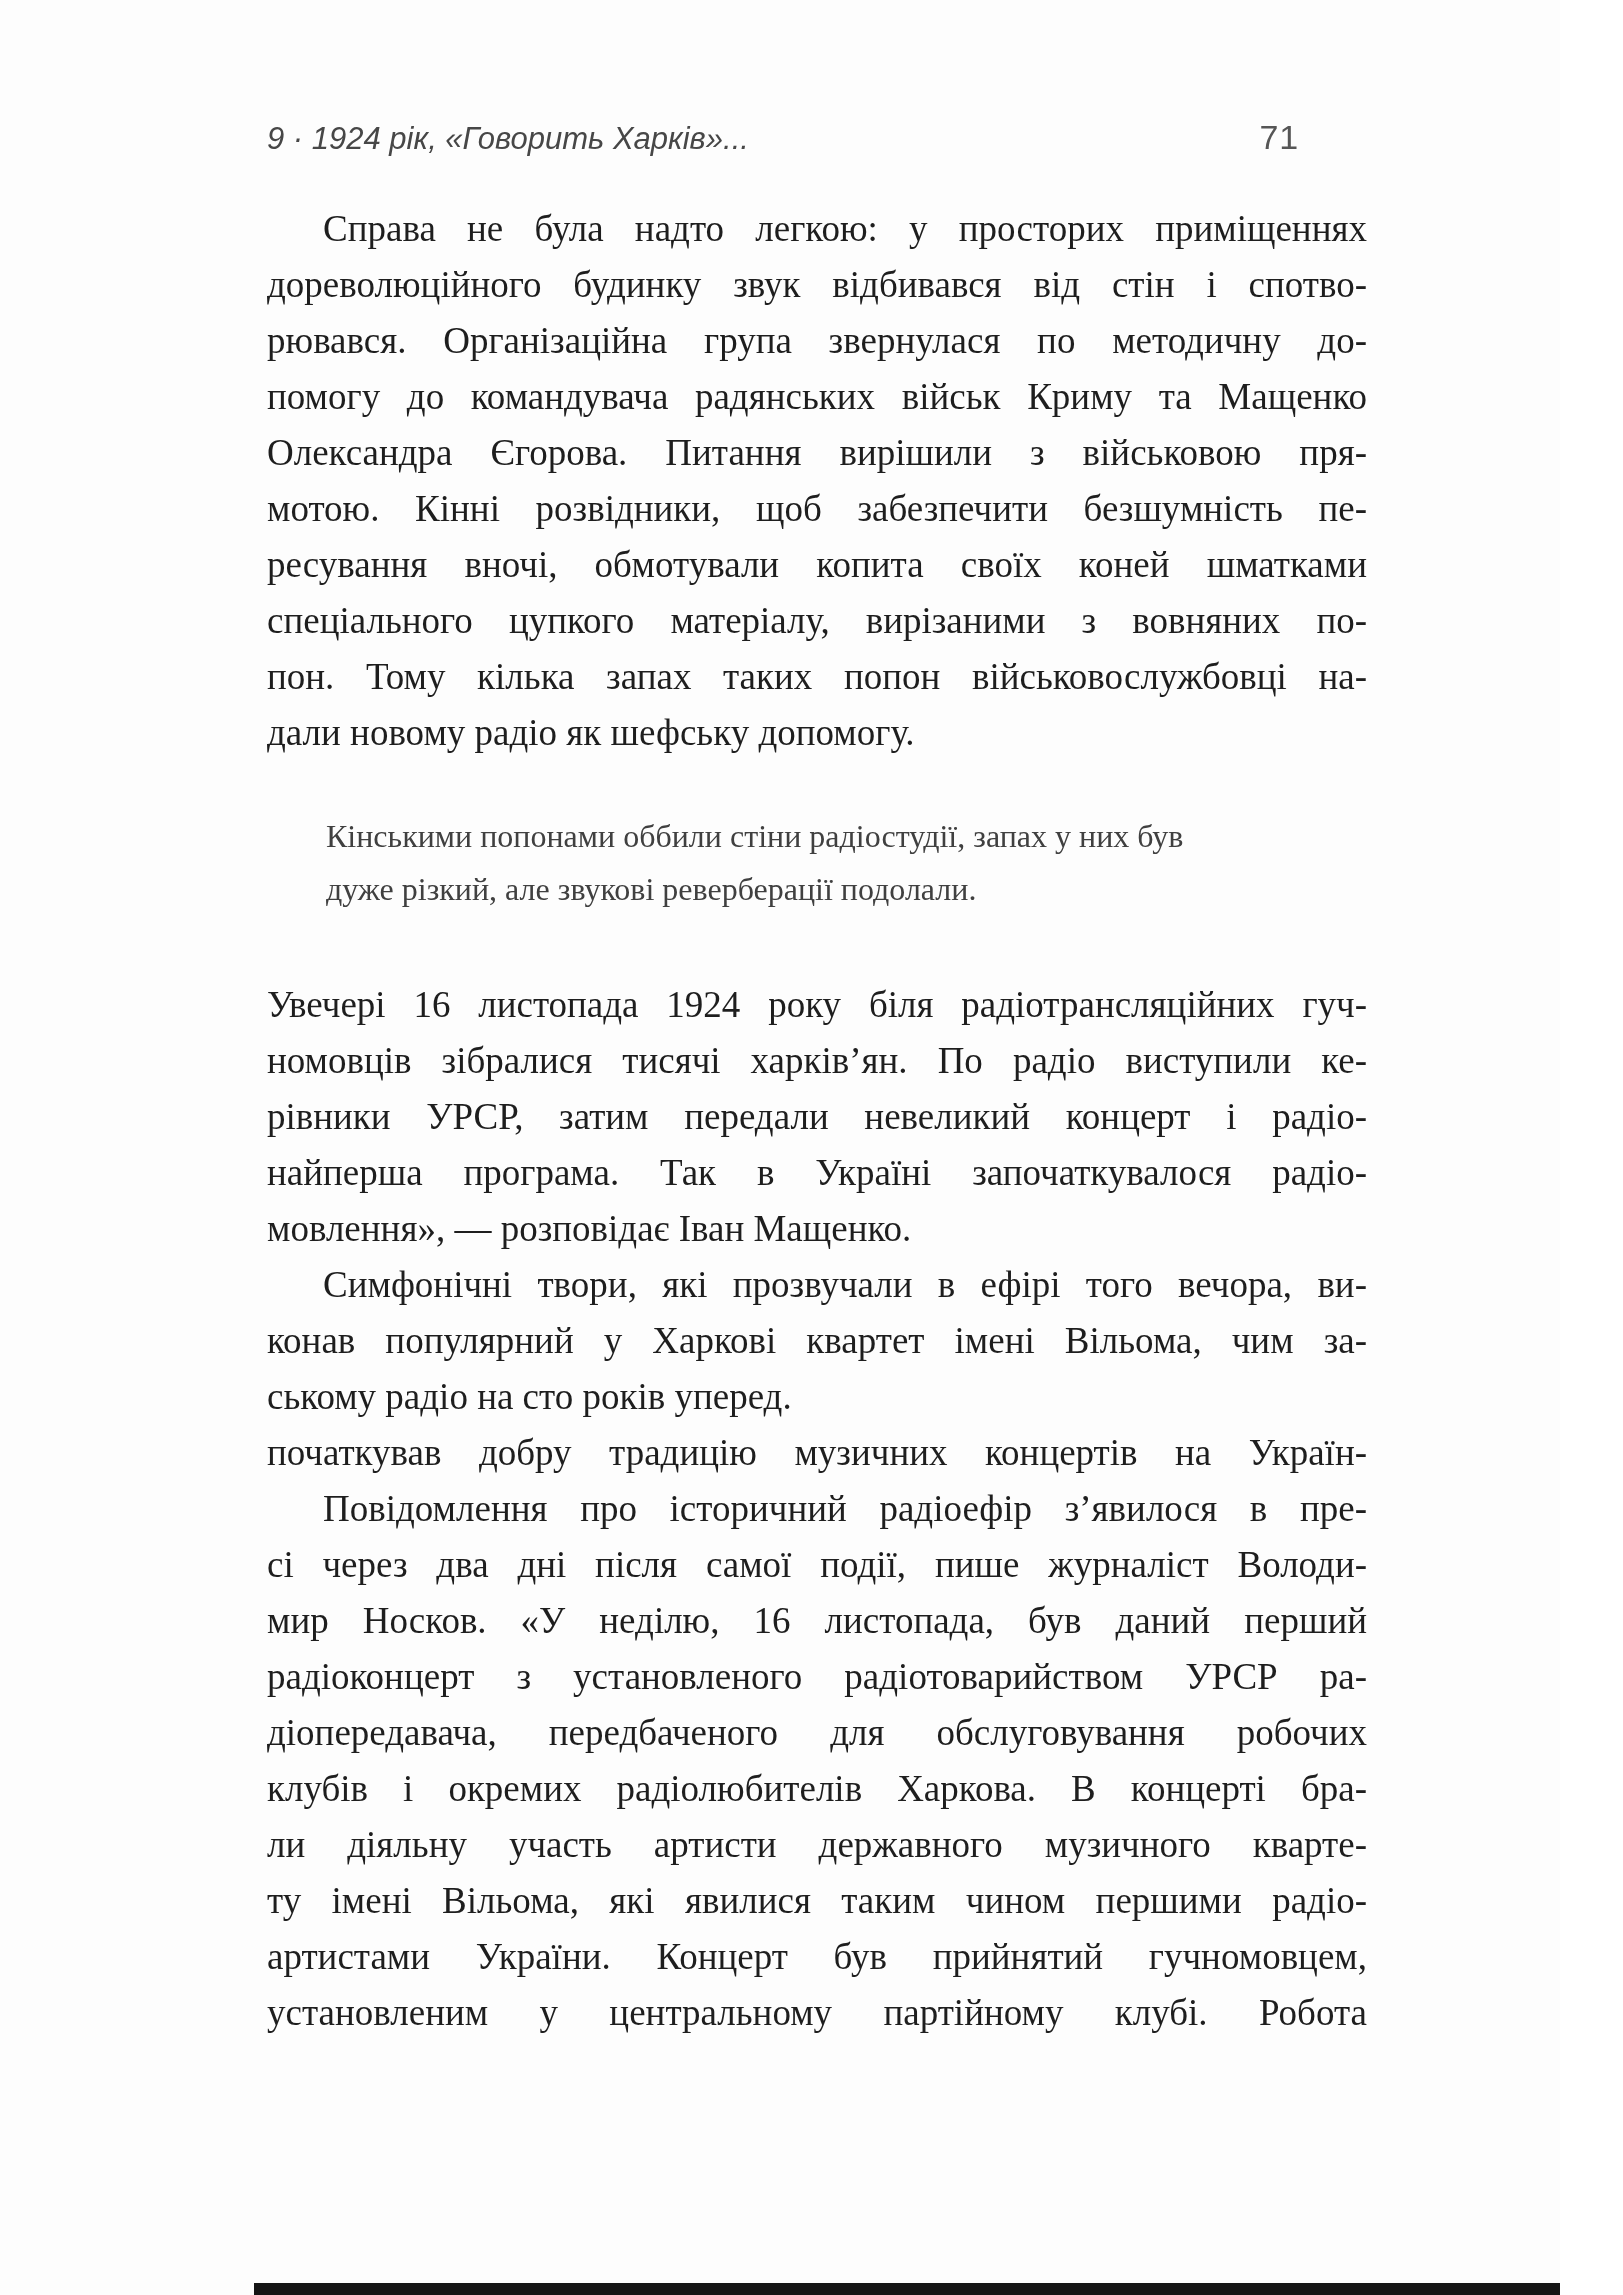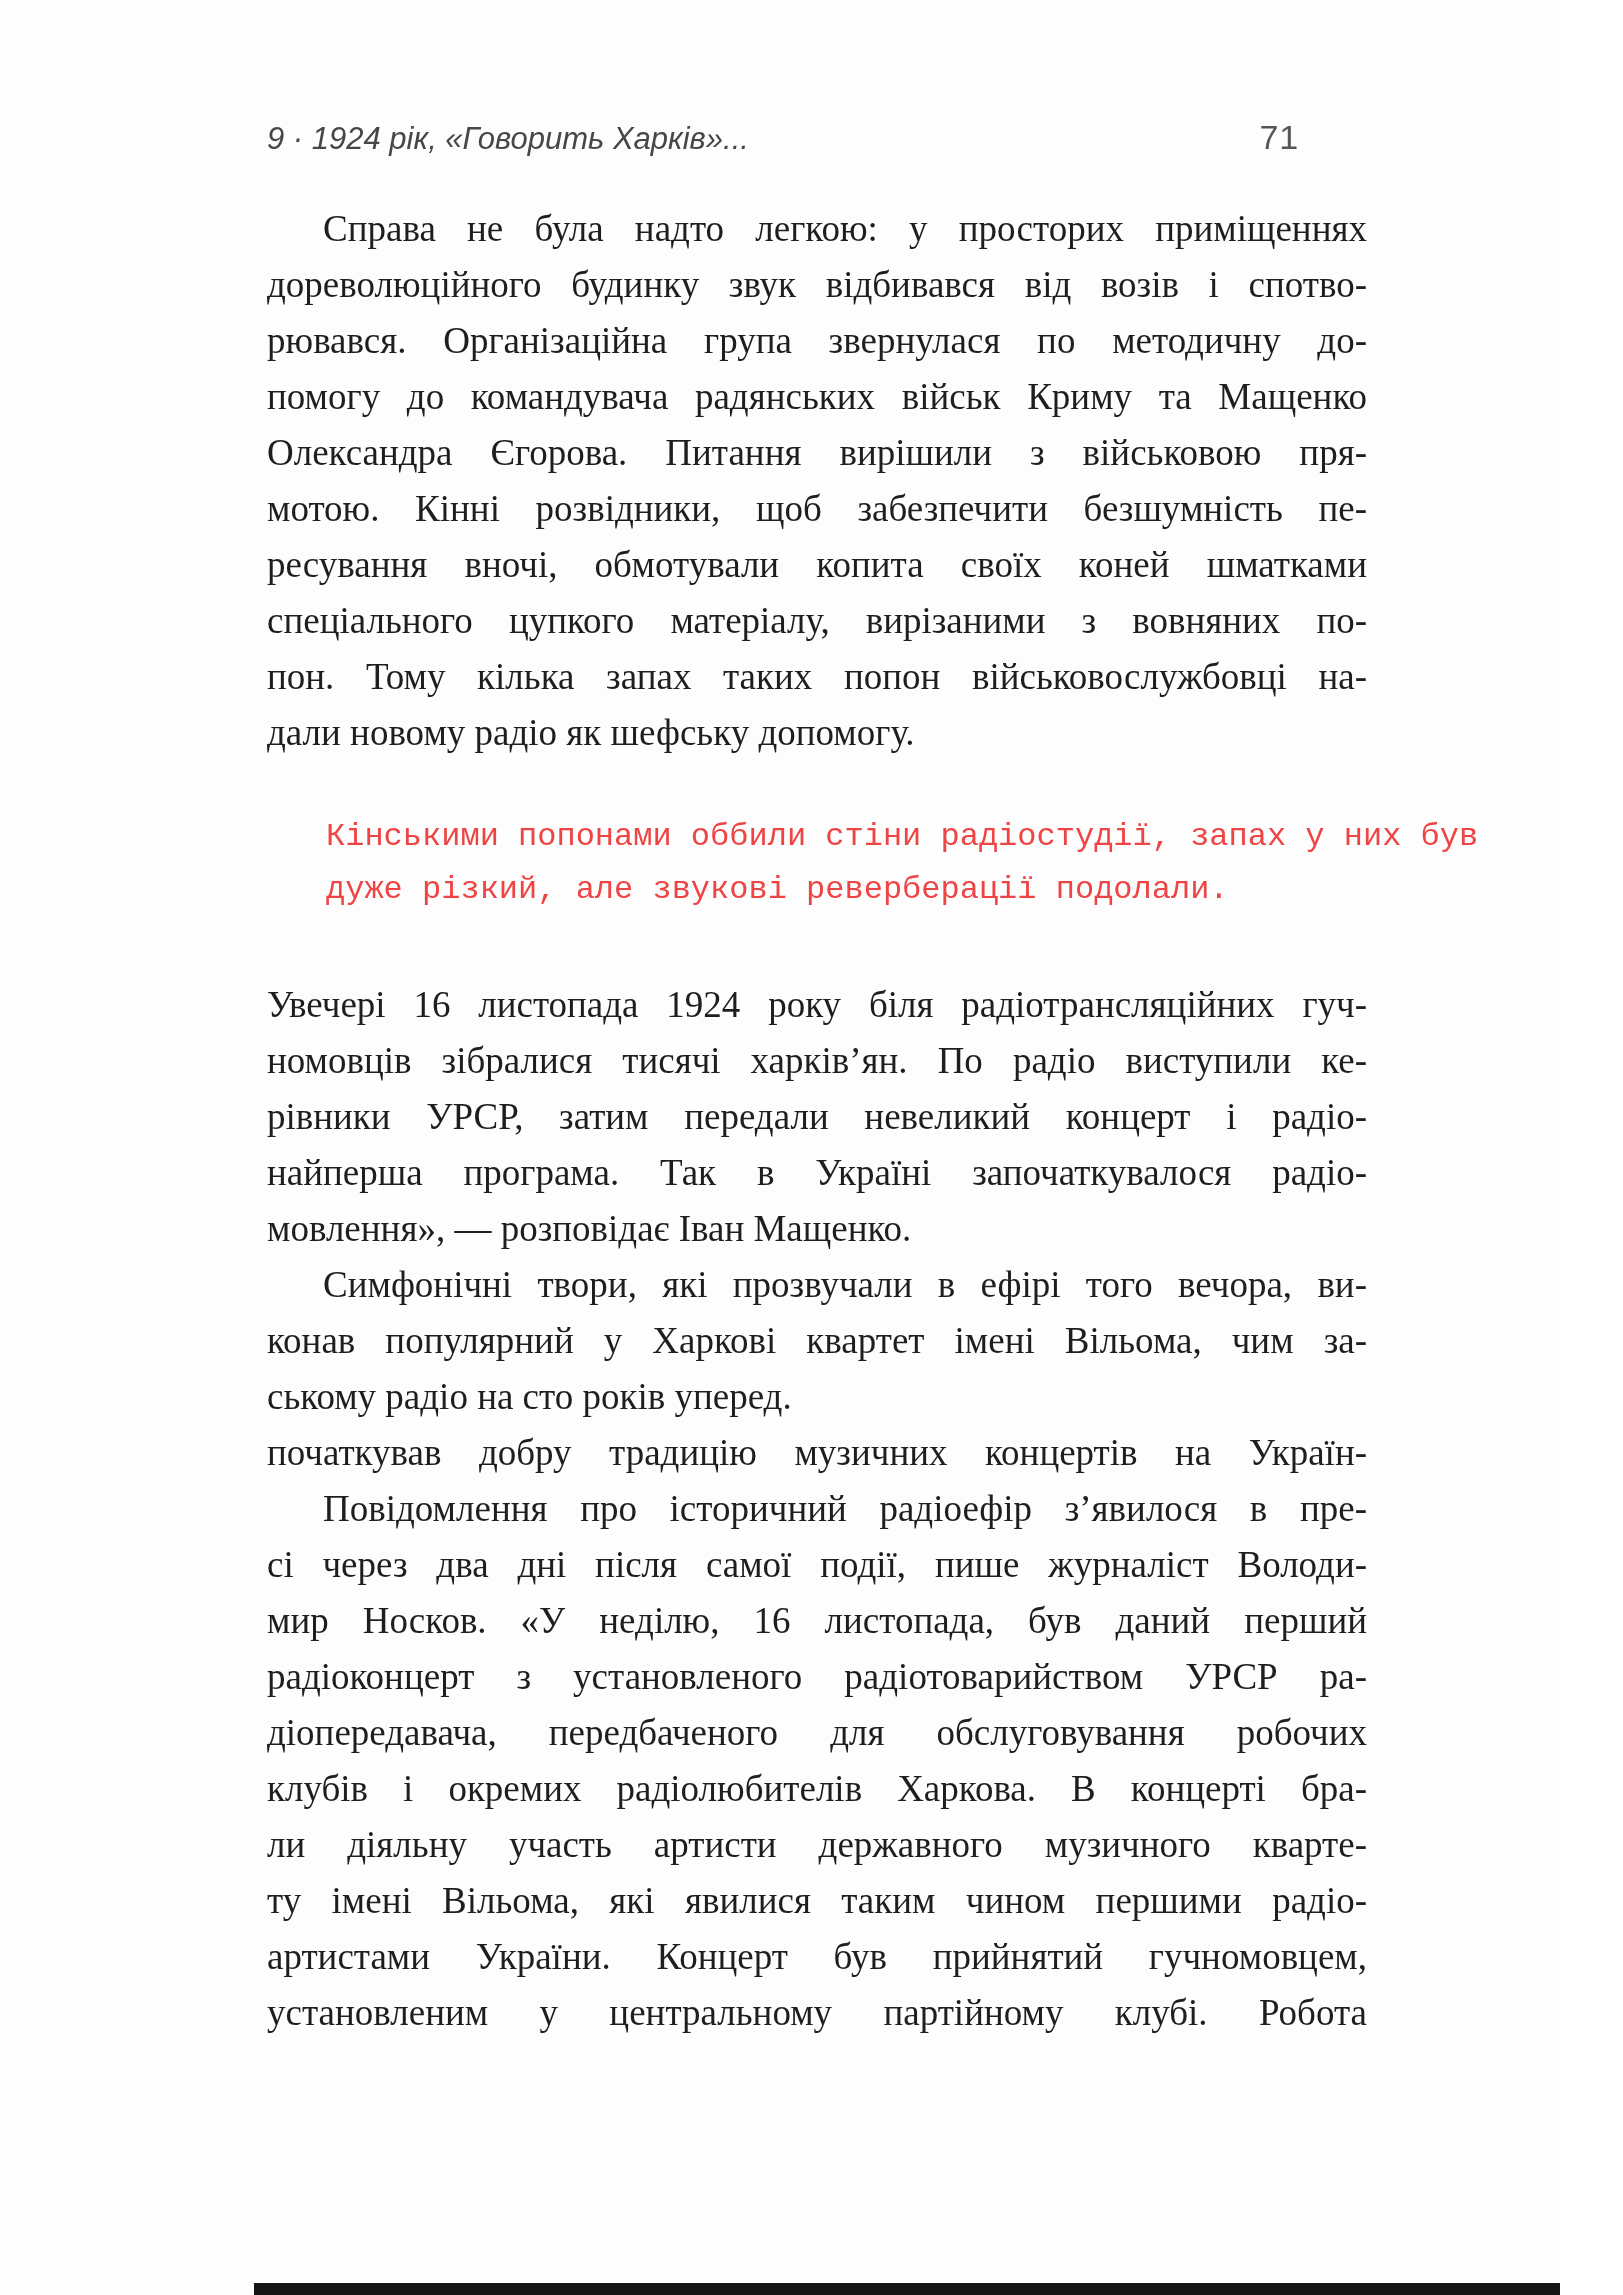--- a/index.html
+++ b/index.html
@@ -60,23 +60,23 @@
   }
   .para.continued .line.last {
     text-align-last: justify;
   }
   
   .quote {
     margin: 0;
     margin-top: 49px;
     margin-bottom: 61px;
     padding-left: 59px;
-    font-family: Liberation Mono, monospace;
+    font-family: Liberation Serif, serif;
     font-size: 32px;
-    color: #ef4444;
+    color: #404040;
   }
   .quote .line {
     height: 53px;
     line-height: 53px;
     white-space: nowrap;
     text-align: left;
   }
   
   .bottom-bar {
     position: absolute;
@@ -94,21 +94,21 @@
 
   <div class="running-header">
     <span class="running-title">9 · 1924 рік, «Говорить Харків»...</span>
     <span class="page-number">71</span>
   </div>
 
   <div class="body-text">
 
     <div class="para indent">
         <div class="line">Справа не була надто легкою: у просторих приміщеннях</div>
-        <div class="line">дореволюційного будинку звук відбивався від возів і спотво-</div>
+        <div class="line">дореволюційного будинку звук відбивався від стін і спотво-</div>
         <div class="line">рювався. Організаційна група звернулася по методичну до-</div>
         <div class="line">помогу до командувача радянських військ Криму та Мащенко</div>
         <div class="line">Олександра Єгорова. Питання вирішили з військовою пря-</div>
         <div class="line">мотою. Кінні розвідники, щоб забезпечити безшумність пе-</div>
         <div class="line">ресування вночі, обмотували копита своїх коней шматками</div>
         <div class="line">спеціального цупкого матеріалу, вирізаними з вовняних по-</div>
         <div class="line">пон. Тому кілька запах таких попон військовослужбовці на-</div>
         <div class="line last">дали новому радіо як шефську допомогу.</div>
       </div>
 

